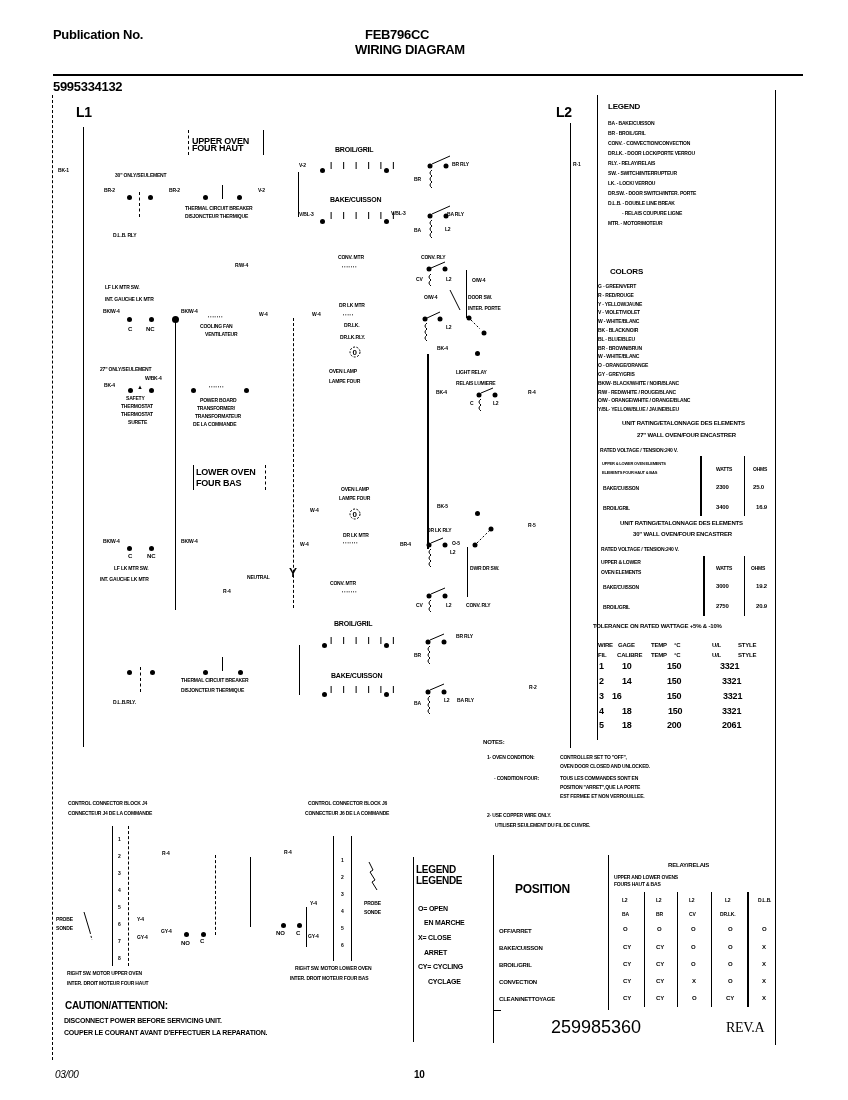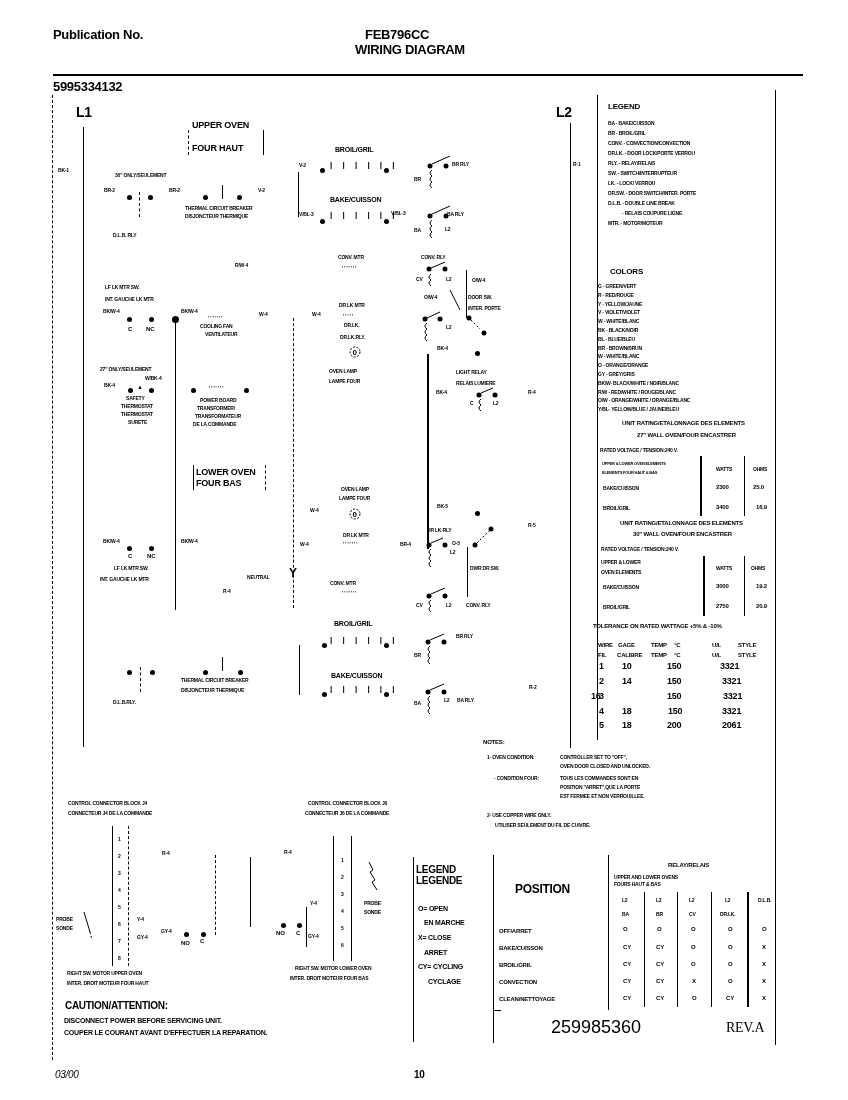--- a/index.html
+++ b/index.html
@@ -39,21 +39,21 @@
 
 <div class="abs t14" style="left:76px;top:104px;">L1</div>
 <div class="abs t14" style="left:556px;top:104px;">L2</div>
 <div class="vl" style="left:83px;top:127px;height:620px;"></div>
 <div class="vl" style="left:570px;top:123px;height:625px;"></div>
 <div class="abs t5" style="left:58px;top:167px;">BK-1</div>
 <div class="abs t5" style="left:573px;top:161px;">R-1</div>
 
 <div class="dash" style="left:188px;top:130px;height:25px;"></div>
 <div class="vl" style="left:263px;top:130px;height:25px;"></div>
-<div class="abs t9" style="left:192px;top:120px;">UPPER OVEN</div>
+<div class="abs t9" style="left:192px;top:136px;">UPPER OVEN</div>
 <div class="abs t9" style="left:192px;top:143px;">FOUR HAUT</div>
 
 <div class="abs t5" style="left:115px;top:172px;">30" ONLY/SEULEMENT</div>
 <div class="abs t5" style="left:104px;top:187px;">BR-2</div>
 <div class="dot" style="left:127px;top:195px;"></div>
 <div class="dot" style="left:148px;top:195px;"></div>
 <div class="dash" style="left:139px;top:192px;height:25px;"></div>
 <div class="abs t5" style="left:169px;top:187px;">BR-2</div>
 <div class="dot" style="left:203px;top:195px;"></div>
 <div class="vl" style="left:222px;top:185px;height:14px;"></div>
@@ -361,21 +361,21 @@
 
 <div class="abs t9" style="left:599px;top:661px;">1</div>
 <div class="abs t9" style="left:622px;top:661px;">10</div>
 <div class="abs t9" style="left:667px;top:661px;">150</div>
 <div class="abs t9" style="left:720px;top:661px;">3321</div>
 <div class="abs t9" style="left:599px;top:676px;">2</div>
 <div class="abs t9" style="left:622px;top:676px;">14</div>
 <div class="abs t9" style="left:667px;top:676px;">150</div>
 <div class="abs t9" style="left:722px;top:676px;">3321</div>
 <div class="abs t9" style="left:599px;top:691px;">3</div>
-<div class="abs t9" style="left:591px;top:691px;">16</div>
+<div class="abs t9" style="left:612px;top:691px;">16</div>
 <div class="abs t9" style="left:667px;top:691px;">150</div>
 <div class="abs t9" style="left:723px;top:691px;">3321</div>
 <div class="abs t9" style="left:599px;top:706px;">4</div>
 <div class="abs t9" style="left:622px;top:706px;">18</div>
 <div class="abs t9" style="left:668px;top:706px;">150</div>
 <div class="abs t9" style="left:722px;top:706px;">3321</div>
 <div class="abs t9" style="left:599px;top:720px;">5</div>
 <div class="abs t9" style="left:622px;top:720px;">18</div>
 <div class="abs t9" style="left:667px;top:720px;">200</div>
 <div class="abs t9" style="left:722px;top:720px;">2061</div>

